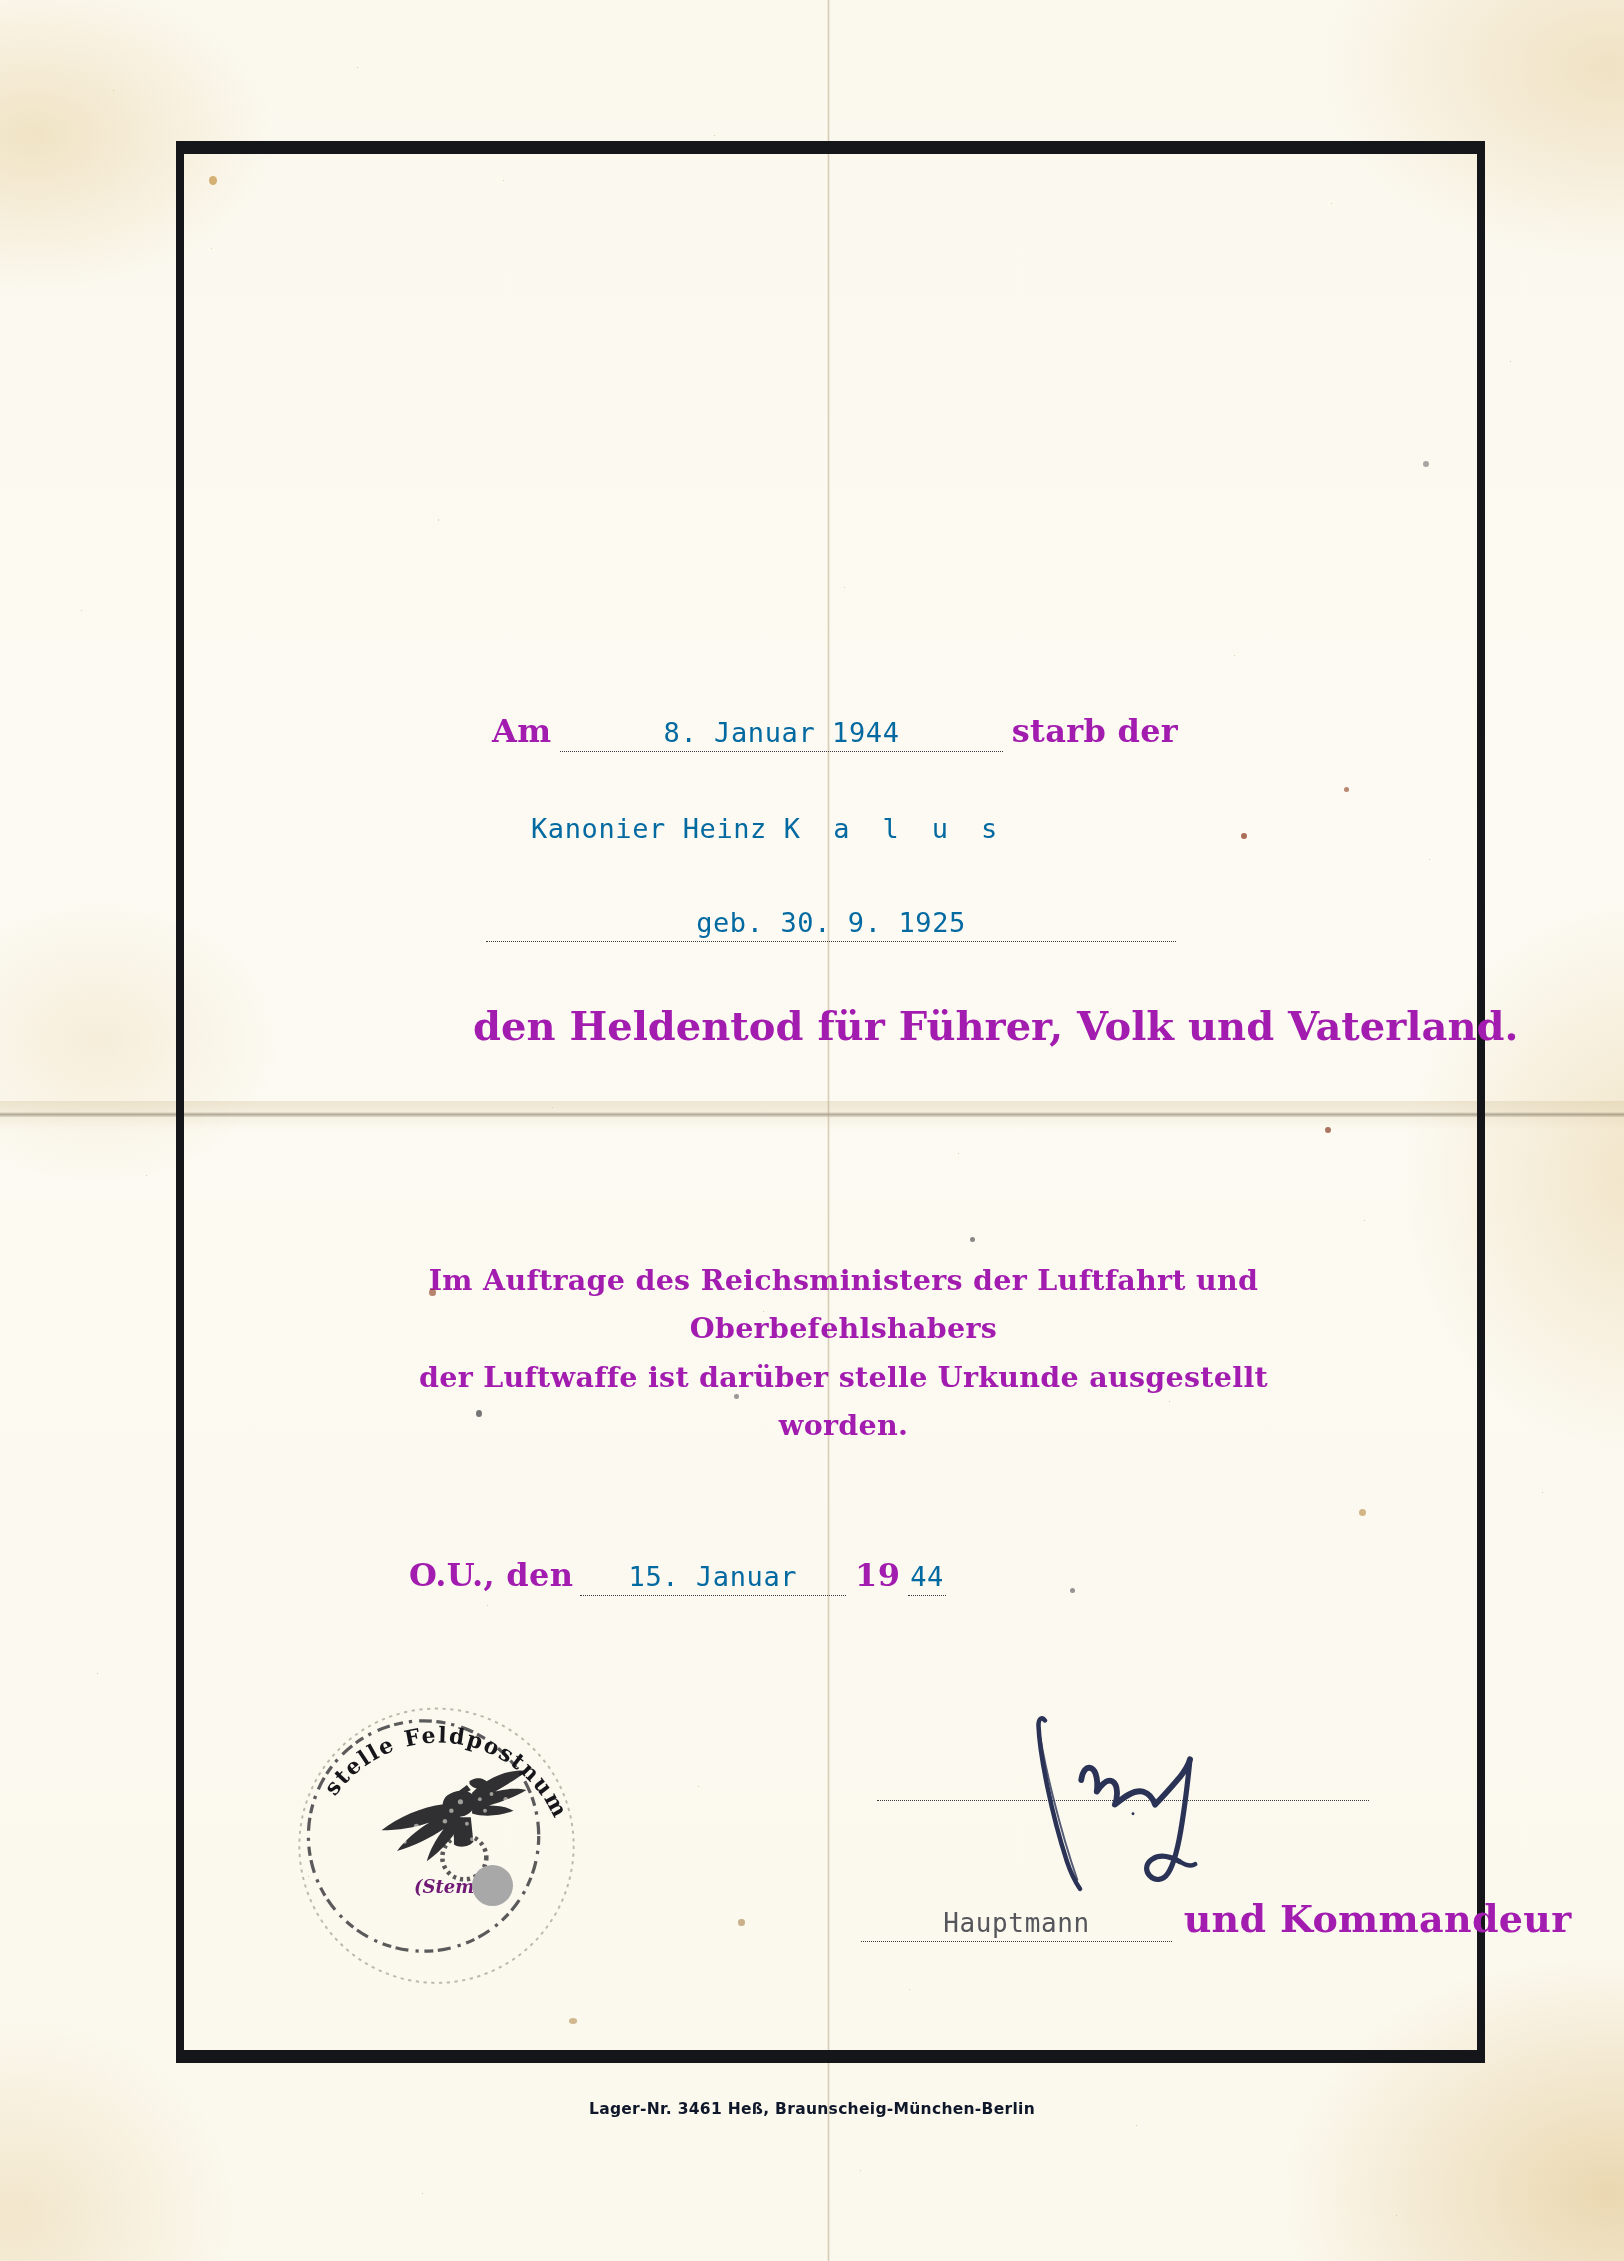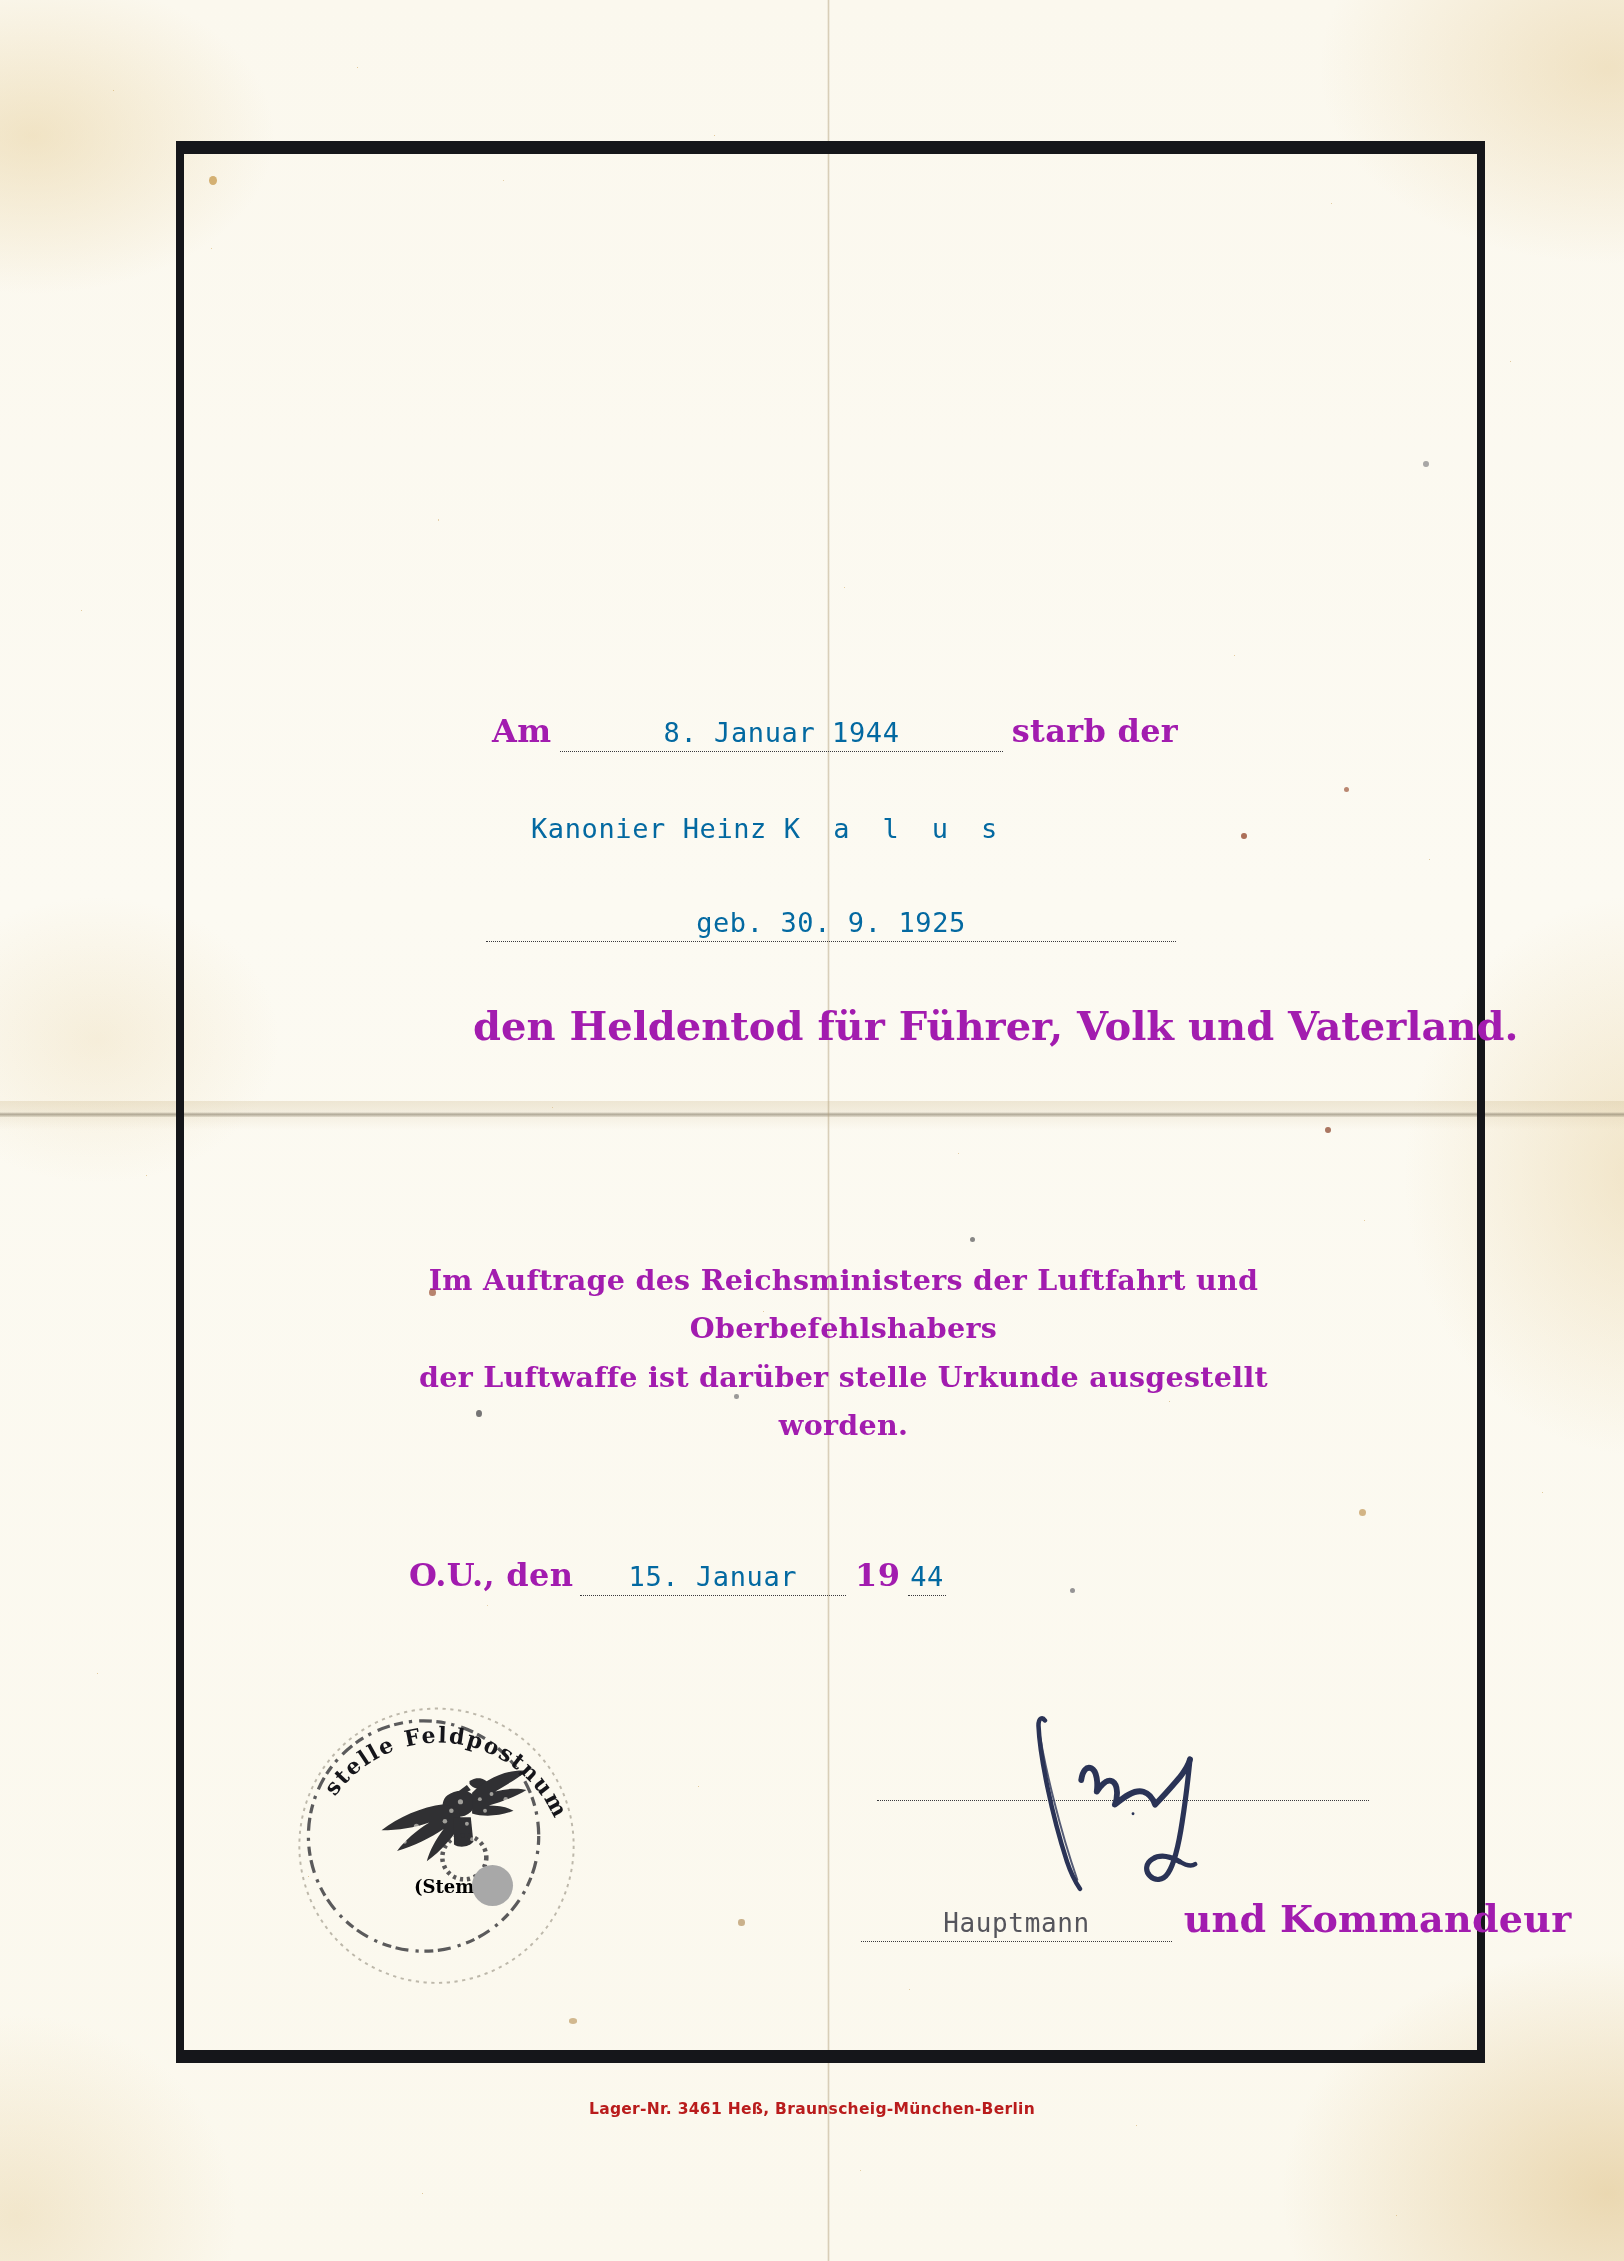--- a/index.html
+++ b/index.html
@@ -279,35 +279,36 @@
     width: 41px; height: 41px;
     border-radius: 50%;
     background: #a8a8a8;
   }
   #stamp-inner-label {
     position: absolute;
     left: 136px; top: 192px;
     font-family: "DejaVu Serif", serif;
     font-weight: 700;
     font-size: 18px;
-    color: #000000;
+    color: #701a75;
     white-space: nowrap;
+    font-style: italic;
   }
 
   
   #imprint {
     position: absolute;
     left: 0; top: 2100px;
     width: 1624px;
     text-align: center;
     font-family: "DejaVu Sans", sans-serif;
     font-weight: 700;
     font-size: 15.5px;
     letter-spacing: 0.3px;
-    color: #b91c1c;
+    color: #0f172a;
   }
 
   
   .blem { position: absolute; border-radius: 50%; pointer-events: none; }
 </style>
 </head>
 <body>
 
 <div id="page">
 

